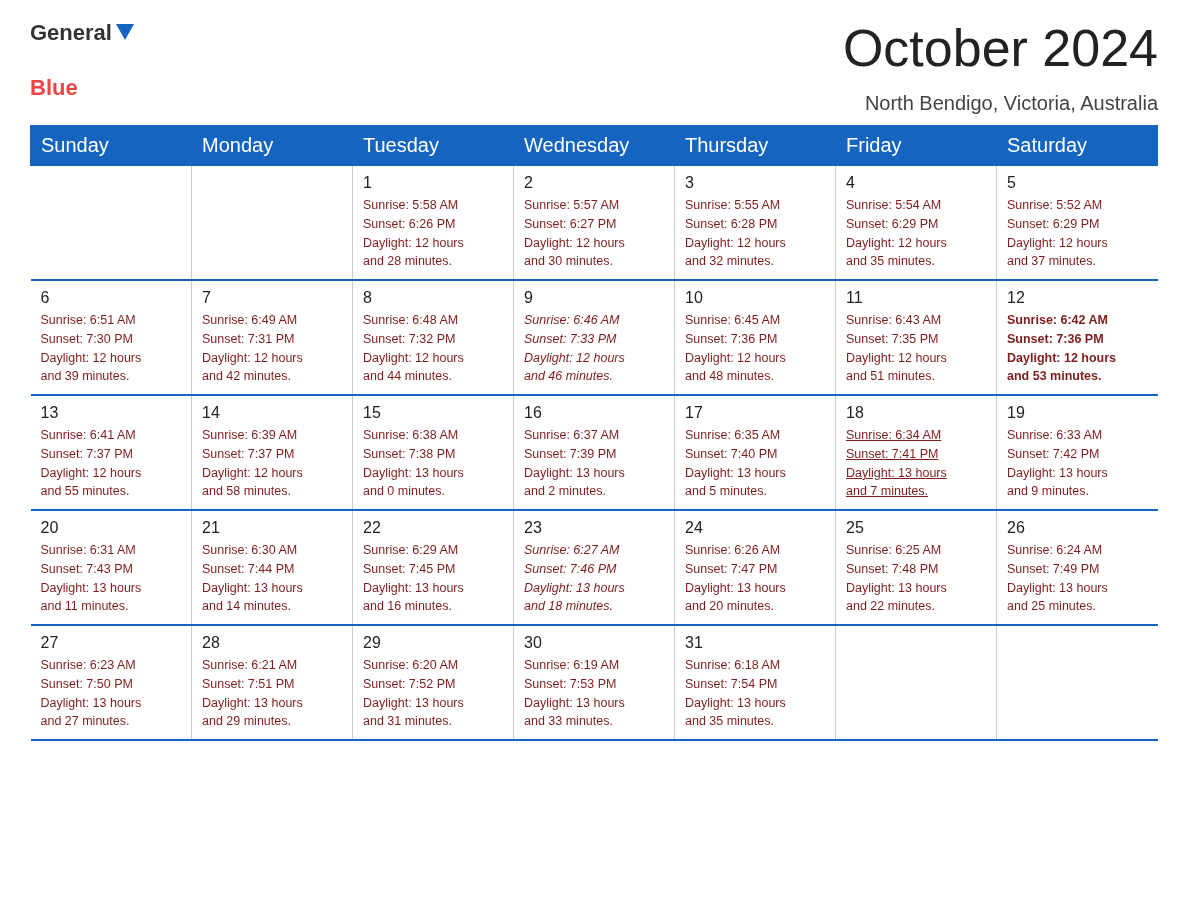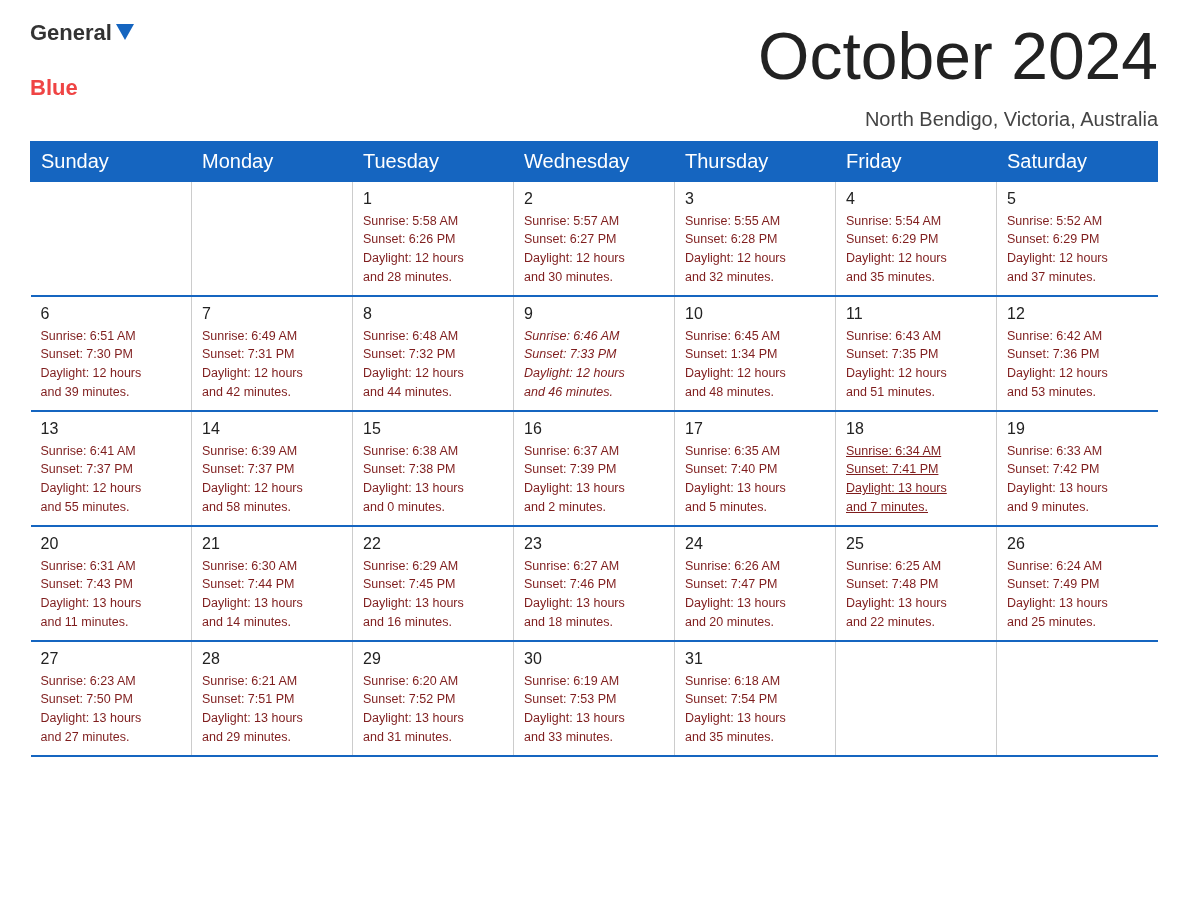--- a/index.html
+++ b/index.html
@@ -36,21 +36,21 @@
       gap: 29px;
     }
     .logo-row {
       display: flex;
       align-items: center;
     }
     .title-section {
       text-align: right;
     }
     .month-title {
-      font-size: 66px;
+      font-size: 52px;
       font-weight: normal;
       color: #222;
       line-height: 1.1;
     }
     .location-title {
       font-size: 20px;
       color: #444;
       margin-top: 15px;
     }
     table {
@@ -202,34 +202,34 @@
         <td>
           <span class="day-number">9</span>
           <div class="day-info" style="white-space: pre-line; font-style: italic;">Sunrise: 6:46 AM
 Sunset: 7:33 PM
 Daylight: 12 hours
 and 46 minutes.</div>
         </td>
         <td>
           <span class="day-number">10</span>
           <div class="day-info" style="white-space: pre-line;">Sunrise: 6:45 AM
-Sunset: 1:34 PM
+Sunset: 7:36 PM
 Daylight: 12 hours
 and 48 minutes.</div>
         </td>
         <td>
           <span class="day-number">11</span>
           <div class="day-info" style="white-space: pre-line;">Sunrise: 6:43 AM
 Sunset: 7:35 PM
 Daylight: 12 hours
 and 51 minutes.</div>
         </td>
         <td>
           <span class="day-number">12</span>
-          <div class="day-info" style="white-space: pre-line;">Sunrise: 6:42 AM
+          <div class="day-info" style="white-space: pre-line; font-weight: bold;">Sunrise: 6:42 AM
 Sunset: 7:36 PM
 Daylight: 12 hours
 and 53 minutes.</div>
         </td>
       </tr>
       <tr>
         <td>
           <span class="day-number">13</span>
           <div class="day-info" style="white-space: pre-line;">Sunrise: 6:41 AM
 Sunset: 7:37 PM
@@ -296,21 +296,21 @@
         </td>
         <td>
           <span class="day-number">22</span>
           <div class="day-info" style="white-space: pre-line;">Sunrise: 6:29 AM
 Sunset: 7:45 PM
 Daylight: 13 hours
 and 16 minutes.</div>
         </td>
         <td>
           <span class="day-number">23</span>
-          <div class="day-info" style="white-space: pre-line;">Sunrise: 6:27 AM
+          <div class="day-info" style="white-space: pre-line; font-style: italic;">Sunrise: 6:27 AM
 Sunset: 7:46 PM
 Daylight: 13 hours
 and 18 minutes.</div>
         </td>
         <td>
           <span class="day-number">24</span>
           <div class="day-info" style="white-space: pre-line;">Sunrise: 6:26 AM
 Sunset: 7:47 PM
 Daylight: 13 hours
 and 20 minutes.</div>

